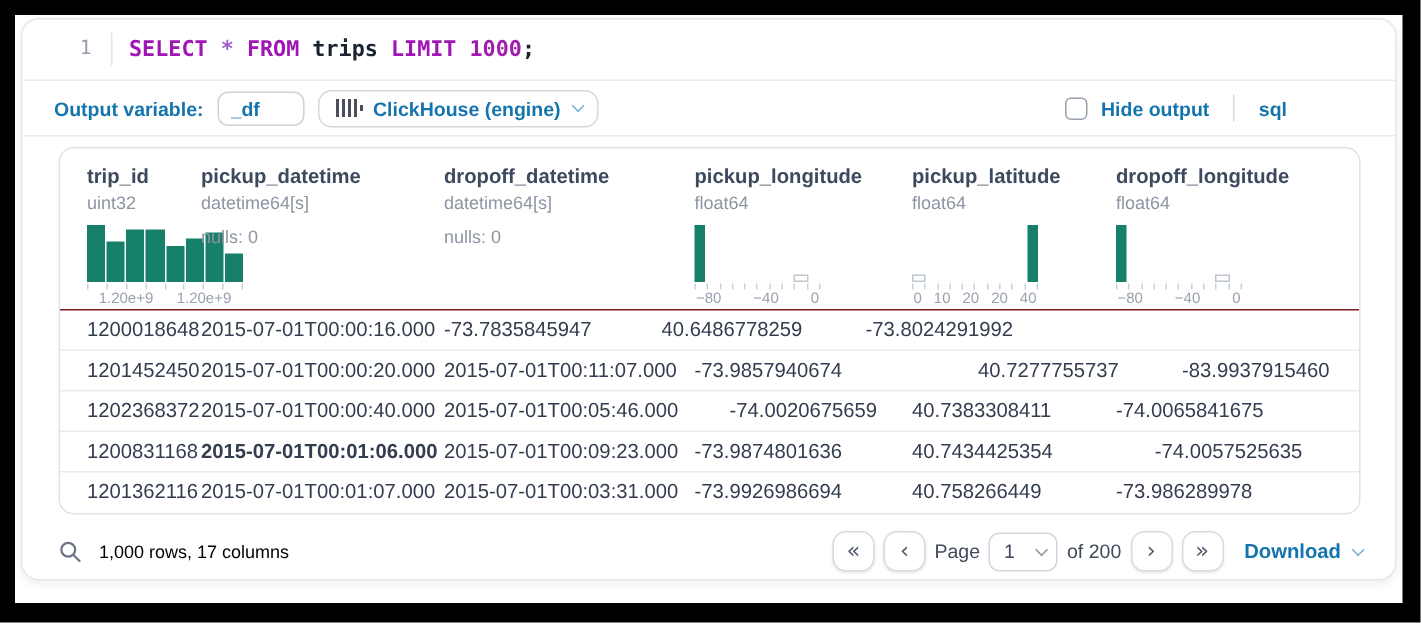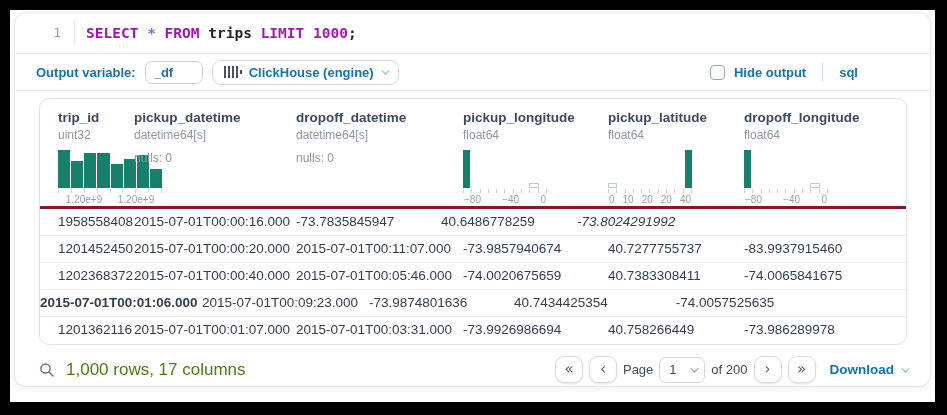--- a/index.html
+++ b/index.html
@@ -41,21 +41,21 @@
   .chev-lt { color:#7ab0d6; }
   .spacer { flex:1; }
   .checkbox { width:15px; height:15px; border:1.5px solid #98a1ad; border-radius:4px;
               background:#fff; cursor:pointer; }
   .vdiv { width:1px; height:18px; background:#d3d8df; margin:0 7px; }
   .sql-tag { color:#1474ad; font-weight:bold; font-size:13px; margin-right:52px; }
 
   
   .output { padding:7px 23px 0 24px; }
   .table-card { border:1px solid #dfe3e9; border-radius:10px; overflow:hidden; background:#fff; }
-  .thead { display:flex; padding-top:11px; border-bottom:3px solid #7f1d1d; }
+  .thead { display:flex; padding-top:11px; border-bottom:1px solid #7f1d1d; }
   .hcol { flex:0 0 auto; }
   .col-name { font-size:13.5px; font-weight:bold; color:#3d4a5e; cursor:pointer; }
   .col-type { font-size:12px; color:#8d95a3; margin-top:3px; }
   .col-nulls { font-size:12px; color:#8d95a3; margin-top:9px; }
   .hist { margin-top:8px; }
   .hist-bars { display:flex; align-items:flex-end; gap:1px; height:38px; }
   .hist-bar { flex:1 1 0; background:#17806b; }
   .hist-bar.outline { background:#fff; border:1px solid #bfc7d0; height:5px; }
   .hist-ticks { display:flex; justify-content:space-between; height:4px; margin-top:1px; }
   .hist-ticks i { display:block; width:1px; background:#ccd1d8; }
@@ -63,21 +63,21 @@
   .lbl-around { justify-content:space-around; }
   .lbl-between { justify-content:space-between; padding:0 1px; }
   .trow { display:flex; height:27px; line-height:26px; border-bottom:1px solid #e9ecef;
           font-size:13.5px; color:#333d4f; }
   .trow:last-child { border-bottom:none; }
   .tcell { flex:0 0 auto; overflow:hidden; white-space:nowrap; }
   .pad-first { padding-left:18px; }
 
   
   .cell-footer { display:flex; align-items:center; padding:11px 23px 0 24px; gap:11px; }
-  .summary { font-size:17px; color:#4d7c0f; }
+  .summary { font-size:12px; color:#000000; }
   .pager { display:flex; align-items:center; gap:6px; }
   .pg-btn { width:28px; height:27px; border:1px solid #d7dce2; border-radius:9px; background:#fff;
             box-shadow:0 1px 2px rgba(0,0,0,.10); color:#505b6d; font-size:15px; line-height:1;
             display:flex; align-items:center; justify-content:center; cursor:pointer;
             font-family:"DejaVu Sans",sans-serif; }
   .page-label, .of-label { font-size:13px; color:#3f4a5c; }
   .page-select { min-width:46px; height:26px; border:1px solid #d0d6dd; border-radius:7px;
                  display:flex; align-items:center; justify-content:space-between;
                  padding:0 8px 0 9px; font-size:13px; color:#3f4a5c; cursor:pointer; background:#fff; }
   .page-select .chev { color:#8d95a3; }
@@ -267,43 +267,44 @@
                 <div class="hist-labels lbl-between">
                   <span>−80</span>
                   <span>−40</span>
                   <span>0</span>
                 </div>
               </div>
             </div>
           </div>
         <div id="tbody">
             <div class="trow">
-              <div class="tcell pad-first" style="width: 94px;">1958558408</div>
+              <div class="tcell pad-first" style="width: 94px;">1200018648</div>
               <div class="tcell" style="width: 162px;">2015-07-01T00:00:16.000</div>
               <div class="tcell" style="width: 145px;">-73.7835845947</div>
               <div class="tcell" style="width: 136px;">40.6486778259</div>
-              <div class="tcell" style="width: 150px; font-style: italic;">-73.8024291992</div>
+              <div class="tcell" style="width: 150px;">-73.8024291992</div>
             </div>
             <div class="trow">
               <div class="tcell pad-first" style="width: 94px;">1201452450</div>
               <div class="tcell" style="width: 162px;">2015-07-01T00:00:20.000</div>
               <div class="tcell" style="width: 167px;">2015-07-01T00:11:07.000</div>
               <div class="tcell" style="width: 145px;">-73.9857940674</div>
-              <div class="tcell" style="width: 136px;">40.7277755737</div>
+              <div class="tcell" style="width: 136px; margin-left: 44px;">40.7277755737</div>
               <div class="tcell" style="width: 150px;">-83.9937915460</div>
             </div>
             <div class="trow">
               <div class="tcell pad-first" style="width: 94px;">1202368372</div>
               <div class="tcell" style="width: 162px;">2015-07-01T00:00:40.000</div>
               <div class="tcell" style="width: 167px;">2015-07-01T00:05:46.000</div>
-              <div class="tcell" style="width: 145px;">-74.0020675659</div>
+              <div class="tcell" style="width: 145px; text-align: center;">-74.0020675659</div>
               <div class="tcell" style="width: 136px;">40.7383308411</div>
               <div class="tcell" style="width: 150px;">-74.0065841675</div>
             </div>
             <div class="trow">
+              <div class="tcell pad-first" style="width: 94px;">1200831168</div>
               <div class="tcell" style="width: 162px; font-weight: bold;">2015-07-01T00:01:06.000</div>
               <div class="tcell" style="width: 167px;">2015-07-01T00:09:23.000</div>
               <div class="tcell" style="width: 145px;">-73.9874801636</div>
               <div class="tcell" style="width: 136px;">40.7434425354</div>
               <div class="tcell" style="width: 150px; text-align: center;">-74.0057525635</div>
             </div>
             <div class="trow">
               <div class="tcell pad-first" style="width: 94px;">1201362116</div>
               <div class="tcell" style="width: 162px;">2015-07-01T00:01:07.000</div>
               <div class="tcell" style="width: 167px;">2015-07-01T00:03:31.000</div>

